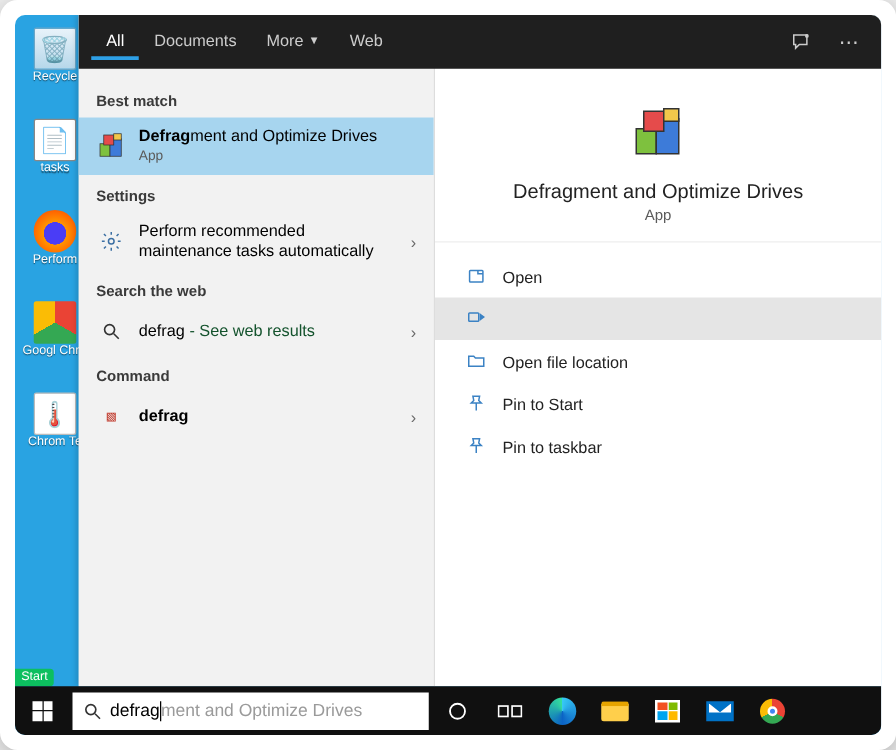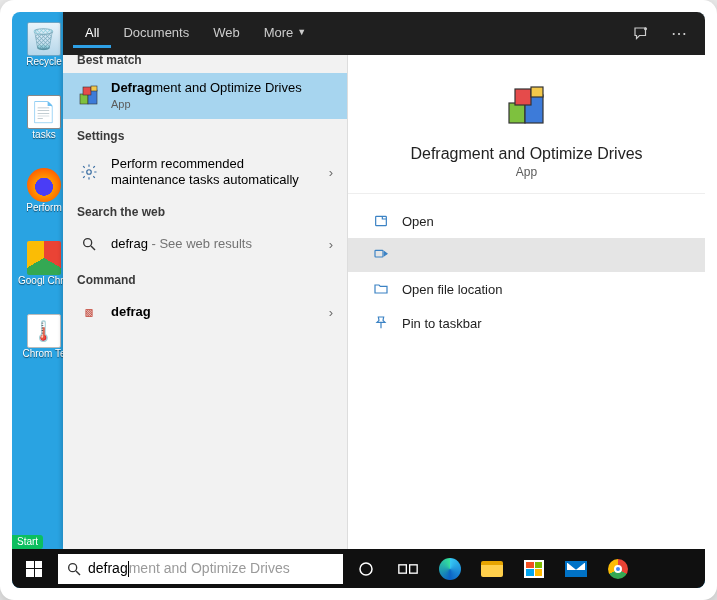--- a/index.html
+++ b/index.html
@@ -32,21 +32,21 @@
 
   
   .startmenu{position:absolute;left:51px;top:0;right:0;bottom:39px;display:flex;background:var(--bg);box-shadow:-2px 0 4px rgba(0,0,0,.15)}
   .tabs{position:absolute;left:51px;right:0;top:0;height:43px;background:var(--dark);display:flex;align-items:center;padding:0 10px;color:#ccc;z-index:2}
   .tab{padding:0 12px;height:28px;display:flex;align-items:center;font-size:13px;cursor:pointer;border-bottom:3px solid transparent}
   .tab.active{color:#fff;border-bottom-color:#2ea0e6}
   .tab .chev{margin-left:4px;font-size:9px}
   .tabs .right{margin-left:auto;display:flex;gap:6px}
   .tabs .ricon{width:32px;height:43px;display:flex;align-items:center;justify-content:center;color:#ccc}
 
-  .left-pane{width:284px;padding-top:31px;background:var(--bg);display:flex;flex-direction:column;overflow:hidden}
+  .left-pane{width:284px;padding-top:52px;background:var(--bg);display:flex;flex-direction:column;overflow:hidden}
   .right-pane{flex:1;background:#fff;padding-top:43px;display:flex;flex-direction:column;border-left:1px solid #ddd}
 
   .sect-hdr{font-size:12px;font-weight:600;color:#3a3a3a;padding:10px 14px 6px}
   .row{display:flex;align-items:center;gap:10px;padding:7px 14px;font-size:13px;color:var(--txt);position:relative}
   .row .ic{width:24px;height:24px;flex:0 0 24px;display:flex;align-items:center;justify-content:center}
   .row .txt{flex:1;line-height:16px}
   .row .sub{font-size:11px;color:var(--sub);display:block}
   .row .arr{color:#6b6b6b;font-size:13px}
   .row.sel{background:var(--sel)}
   .row.bold-first .m{font-weight:600}
@@ -106,25 +106,25 @@
           <div class="box i-ct">🌡️</div>
           <div class="lbl">Chrom Te</div>
         </div>
       </div>
       <div class="start-tag">Start</div>
     </div>
 
     <div class="tabs">
       <div class="tab active">All</div>
       <div class="tab">Documents</div>
-      <div class="tab">Web</div>
       <div class="tab">
           <span>More</span>
           <span class="chev">▼</span>
         </div>
+      <div class="tab">Web</div>
       <div class="right">
         <div class="ricon">
           <svg width="18" height="18" viewBox="0 0 24 24" fill="none" stroke="currentColor" stroke-width="1.6">
               <path d="M4 4h14v10H10l-4 4v-4H4z"></path>
               <circle cx="18" cy="5" r="2" fill="currentColor" stroke="none"></circle>
             </svg>
         </div>
         <div class="ricon">⋯</div>
       </div>
     </div>
@@ -161,21 +161,21 @@
         </div>
 
         <div class="sect-hdr">Search the web</div>
         <div class="row click">
           <div class="ic">
             <svg class="i-search" viewBox="0 0 24 24" fill="none" stroke="#333" stroke-width="2">
                 <circle cx="10" cy="10" r="6"></circle>
                 <line x1="15" y1="15" x2="21" y2="21"></line>
               </svg>
           </div>
-          <div class="txt"><span>defrag</span> <span style="color:#737373">- <span>See web results</span></span></div>
+          <div class="txt"><span>defrag</span> <span style="color:#14532d">- <span>See web results</span></span></div>
           <div class="arr">›</div>
         </div>
 
         <div class="sect-hdr">Command</div>
         <div class="row click">
           <div class="ic i-cmd" style="color:#c0392b">▧</div>
           <div class="txt" style="font-weight:600">defrag</div>
           <div class="arr">›</div>
         </div>
       </div>
@@ -217,20 +217,29 @@
               </div>
             <span>Open file location</span>
           </div>
           <div class="act">
             <div class="ai">
                 <svg width="16" height="16" viewBox="0 0 24 24" fill="none" stroke="currentColor" stroke-width="1.8">
                   <path d="M8 3h8l-1 5 3 3H6l3-3z"></path>
                   <line x1="12" y1="11" x2="12" y2="20"></line>
                 </svg>
               </div>
+            <span>Pin to Start</span>
+          </div>
+          <div class="act">
+            <div class="ai">
+                <svg width="16" height="16" viewBox="0 0 24 24" fill="none" stroke="currentColor" stroke-width="1.8">
+                  <path d="M8 3h8l-1 5 3 3H6l3-3z"></path>
+                  <line x1="12" y1="11" x2="12" y2="20"></line>
+                </svg>
+              </div>
             <span>Pin to taskbar</span>
           </div>
         </div>
       </div>
     </div>
 
     <div class="taskbar">
       <div class="tb-btn">
         <div class="win-logo" style="width:16px;height:16px;display:grid;grid-template-columns:1fr 1fr;grid-template-rows:1fr 1fr;gap:1px">
           <div></div>

